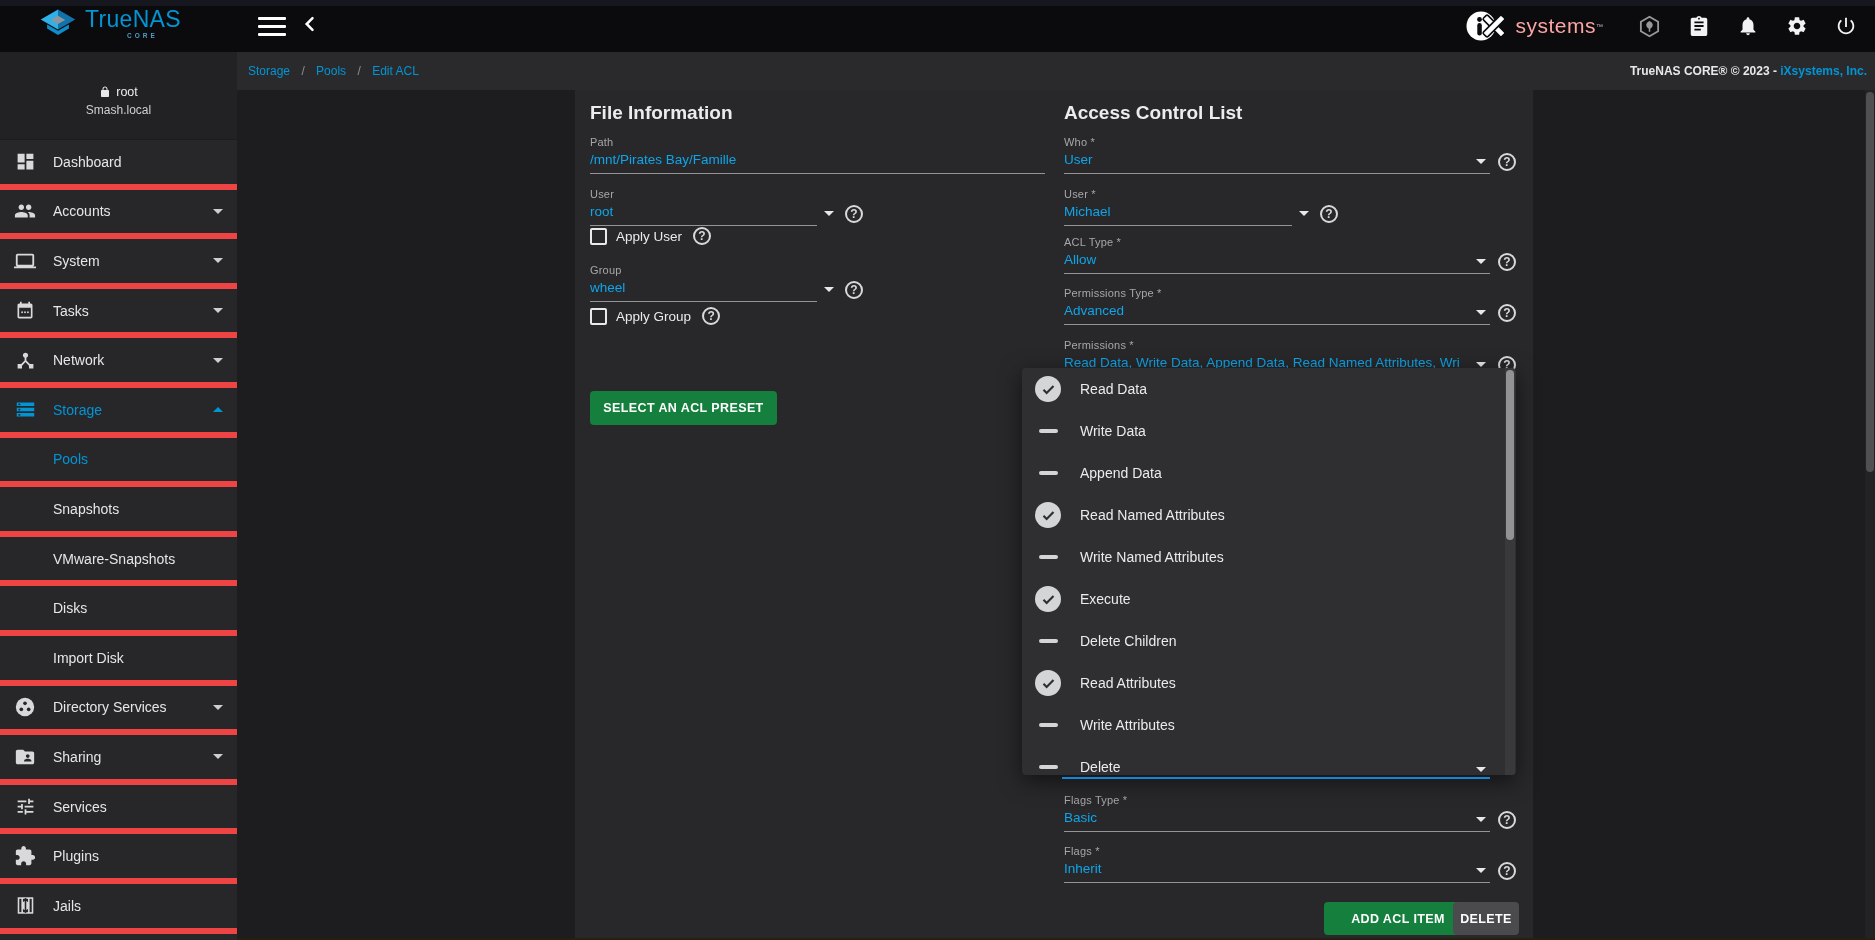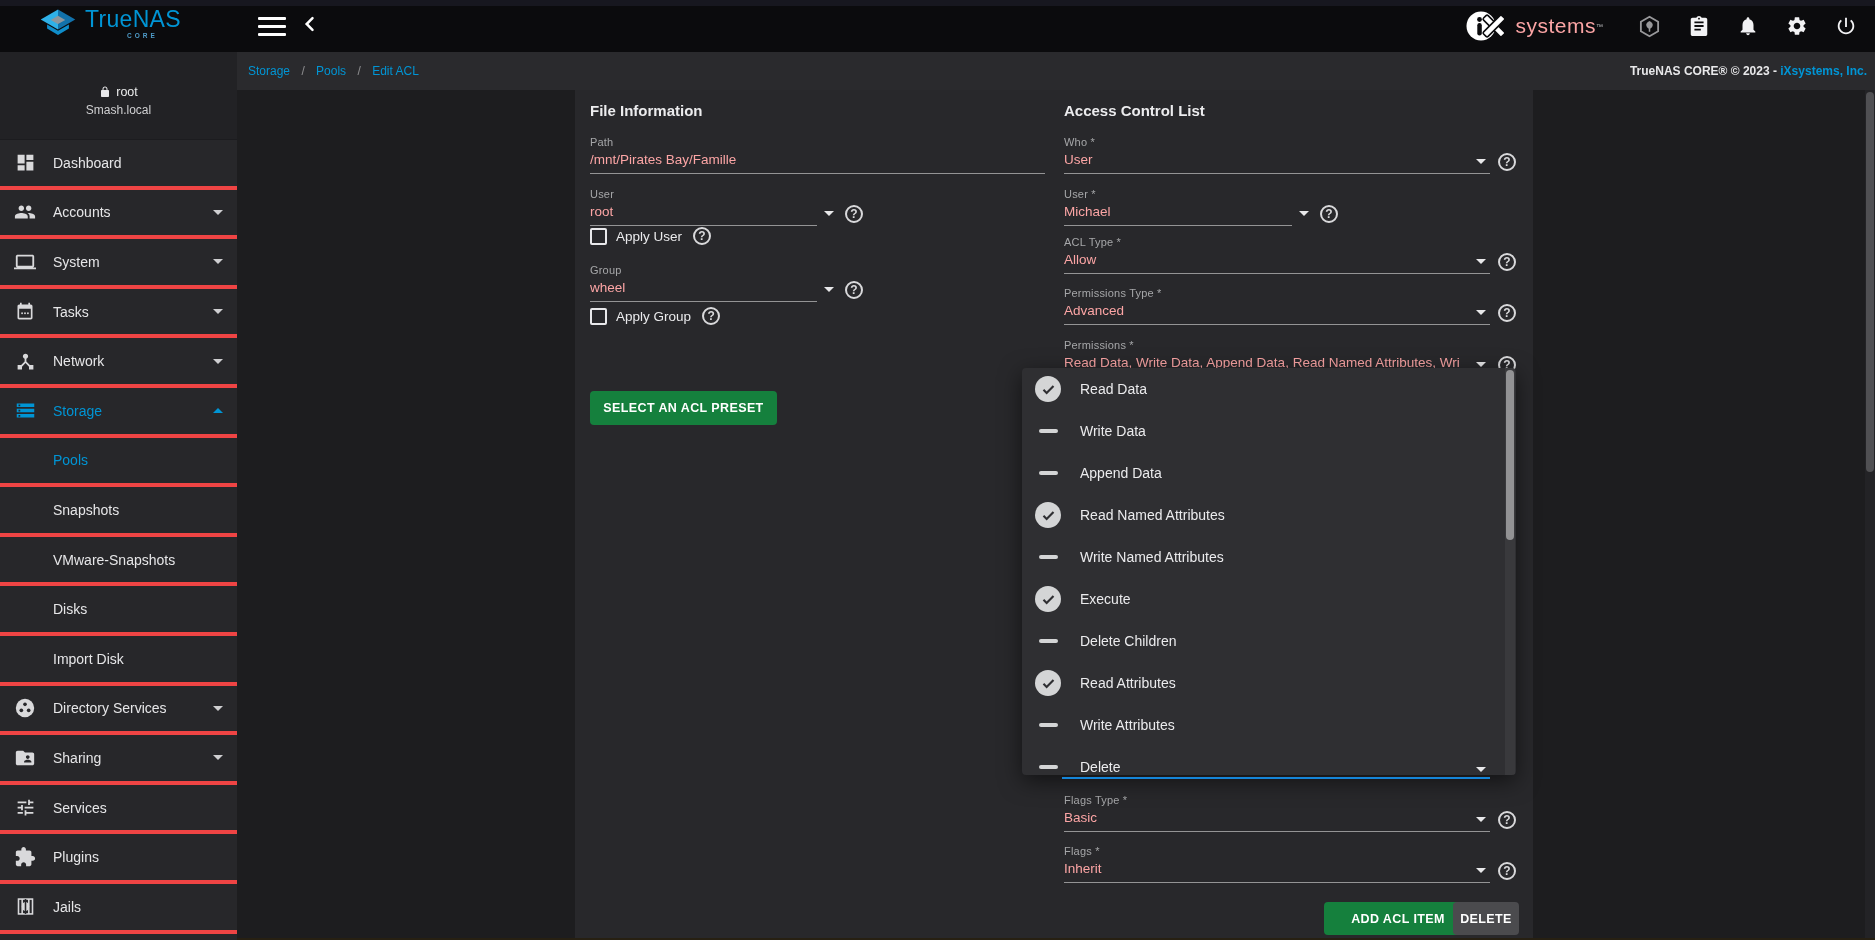--- a/index.html
+++ b/index.html
@@ -32,47 +32,47 @@
   .breadcrumb .sep { color:#8f8f91; margin:0 8px; }
   .copyright { font-size:12px; color:#e8e8ea; font-weight:600; }
   .copyright a { color:#0095d5; text-decoration:none; cursor:pointer; }
 
   
   .sidebar { position:absolute; left:0; top:52px; width:237px; bottom:0; background:#27272a; overflow:hidden; }
   .userblock { height:88px; background:#222225; border-bottom:1px solid #1c1c1f;
                display:flex; flex-direction:column; align-items:center; justify-content:center; padding-top:10px; }
   .username { display:flex; align-items:center; gap:5px; color:#eceded; font-size:12.5px; }
   .userhost { color:#cfcfd1; font-size:12px; margin-top:4px; }
-  .nav-item { height:49.6px; border-bottom:4px solid #ef4444; display:flex; align-items:center;
+  .nav-item { height:49.6px; border-bottom:6px solid #ef4444; display:flex; align-items:center;
               padding:0 14px 0 13px; cursor:pointer; }
   .icon-slot { width:24px; height:24px; margin-right:16px; display:flex; align-items:center;
                justify-content:center; color:#d9d9db; flex:none; }
   .nav-item.sub .icon-slot { visibility:hidden; }
   .nav-label { font-size:14px; color:#e6e6e8; white-space:nowrap; }
   .nav-item.active .nav-label, .nav-item.active .icon-slot { color:#0095d5; }
   .nav-caret { margin-left:auto; width:0; height:0; border-left:5px solid transparent;
                border-right:5px solid transparent; border-top:5px solid #cfcfd1; display:none; }
   .nav-item.expandable .nav-caret { display:block; }
   .nav-item.expanded .nav-caret { border-top:none; border-bottom:5px solid #0095d5; }
 
   
   .main { position:absolute; left:237px; top:90px; right:0; bottom:0; background:#1d1d1f; }
   .card { position:absolute; left:338px; top:0; width:958px; bottom:0; background:#28282b; }
   .col { position:absolute; top:0; }
   .col-file { left:13px; width:462px; }
   .col-acl  { left:487px; width:428px; }
-  .card-title { position:absolute; left:2px; top:12px; font-size:15px; font-weight:700; color:#ececee; }
+  .card-title { position:absolute; left:2px; top:12px; font-size:19px; font-weight:700; color:#ececee; }
 
   .field { position:absolute; left:2px; border-bottom:1px solid rgba(255,255,255,.5); cursor:pointer; }
   .field.w-full-f { width:455px; }
   .field.w-sel    { width:227px; }
   .field.w-full-a { width:426px; }
   .field.w-half   { width:228px; }
   .flabel { font-size:11px; color:#a6a7a9; letter-spacing:.2px; white-space:nowrap; }
-  .fvalue { font-size:13.5px; color:#fca5a5; padding:4px 0 6px; white-space:nowrap; overflow:hidden; }
+  .fvalue { font-size:13.5px; color:#0ea5e9; padding:4px 0 6px; white-space:nowrap; overflow:hidden; }
   .perms .fvalue { width:404px; }
   .caret { position:absolute; right:4px; bottom:9px; width:0; height:0;
            border-left:5px solid transparent; border-right:5px solid transparent;
            border-top:5px solid #e8e8ea; }
   .field.short .caret { right:-17px; }
   .help { position:absolute; right:-26px; bottom:2px; width:18px; height:18px; border:2px solid #d9d9db;
           border-radius:50%; color:#d9d9db; font-size:12px; font-weight:700;
           display:flex; align-items:center; justify-content:center; cursor:pointer; }
   .help::after { content:"?"; }
   .field.short .help { right:-46px; }

